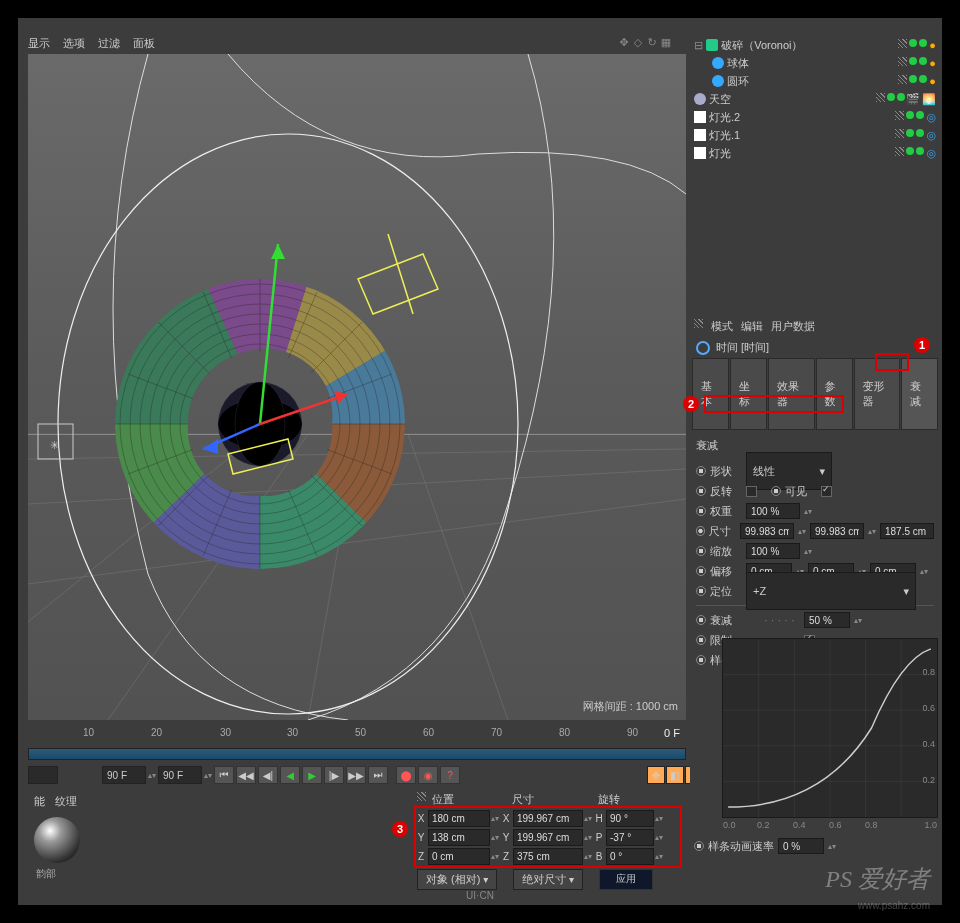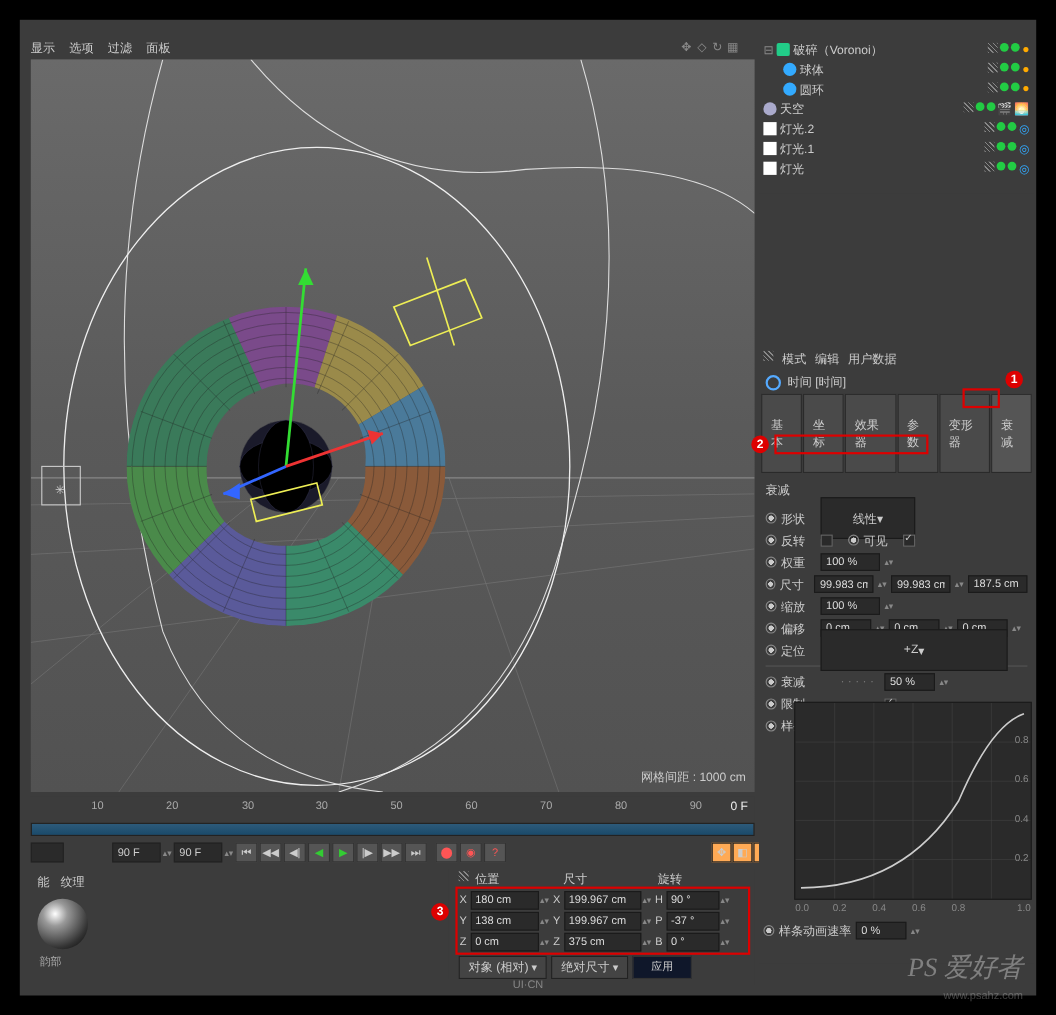--- a/index.html
+++ b/index.html
@@ -32,21 +32,21 @@
 .coord-hdr{display:flex;padding:2px 4px;font-size:11px;color:#ccc}
 .coord-hdr .h1{width:86px}
 .coord-hdr .h2{width:86px}
 .coord-hdr .h3{width:70px}
 .coord-row{display:flex;align-items:center;padding:1px 2px;gap:1px}
 .coord-row .lbl{width:12px;font-size:10px;color:#ccc;text-align:center}
 .coord-row input{background:#2a2a2a;border:1px solid #1a1a1a;color:#ddd;font-size:10px;padding:2px 3px;height:17px}
 .coord-row .w1{width:62px}
 .coord-row .w2{width:70px}
 .coord-row .w3{width:48px}
-.coord-footer{display:flex;gap:4px;padding:3px 4px}
+.coord-footer{display:flex;gap:16px;padding:3px 4px}
 .coord-footer .sel{background:#444;border:1px solid #222;padding:2px 8px;font-size:10px}
 .coord-footer .btn{background:#0f172a;border:1px solid #333;padding:2px 16px;font-size:10px}
 .red-box{border:2px solid #d00;position:absolute}
 .badge{width:16px;height:16px;border-radius:50%;background:#d00;color:#fff;font-weight:bold;font-size:11px;display:flex;align-items:center;justify-content:center;position:absolute}
 .hierarchy{position:absolute;left:672px;top:18px;width:250px;height:140px;background:#3c3c3c}
 .h-row{display:flex;align-items:center;height:18px;padding-left:4px;font-size:11px;gap:3px}
 .h-row .ico{width:12px;height:12px;display:inline-block}
 .h-row .nm{flex:1;color:#ccc}
 .h-row .tog{display:flex;gap:2px;margin-right:4px}
 .dot{width:8px;height:8px;border-radius:50%}
@@ -56,21 +56,21 @@
 .clock-ic{width:14px;height:14px;border:2px solid #5af;border-radius:50%;position:relative}
 .tab-row{display:flex;gap:1px;padding:0 2px}
 .tab-row .tb{background:#4a4a4a;padding:20px 8px;font-size:11px;border:1px solid #2a2a2a}
 .section{padding:4px 6px}
 .prop-row{display:flex;align-items:center;height:20px;gap:4px;padding:1px 0}
 .prop-row .rad{width:10px;height:10px;border:1px solid #888;border-radius:50%}
 .prop-row .rad.on{background:radial-gradient(#ccc 40%,transparent 45%)}
 .prop-row .lbl{width:32px;font-size:11px;color:#ccc}
 .prop-row .lbl.w{width:50px}
 .prop-row input,.prop-row .dd{background:#2a2a2a;border:1px solid #1a1a1a;color:#ddd;font-size:10px;padding:2px 4px;height:16px}
-.prop-row .dd{display:flex;align-items:center;justify-content:center;padding:18px 6px}
+.prop-row .dd{display:flex;align-items:center;justify-content:space-between;padding:18px 6px}
 .prop-row .chk{width:11px;height:11px;border:1px solid #666;background:#2a2a2a}
 .prop-row .chk.on::after{content:"✓";font-size:9px;color:#ccc;display:block;margin-top:-3px}
 .graph{position:absolute;left:704px;top:620px;width:216px;height:180px;background:#2a2a2a;border:1px solid #1a1a1a}
 .graph .gl{position:absolute;font-size:9px;color:#888}
 .watermark{position:absolute;right:30px;bottom:28px;font-size:24px;font-family:Georgia,serif;font-style:italic;color:rgba(255,255,255,.35)}
 .watermark2{position:absolute;right:30px;bottom:12px;font-size:10px;color:rgba(255,255,255,.25)}
 .logo{position:absolute;left:50%;bottom:4px;transform:translateX(-50%);font-size:10px;color:#888}
 .spin{width:8px;font-size:8px;color:#888;display:flex;flex-direction:column;line-height:5px}
 .hatch{width:9px;height:9px;background:repeating-linear-gradient(45deg,#888 0,#888 1px,transparent 1px,transparent 3px)}
 </style>

